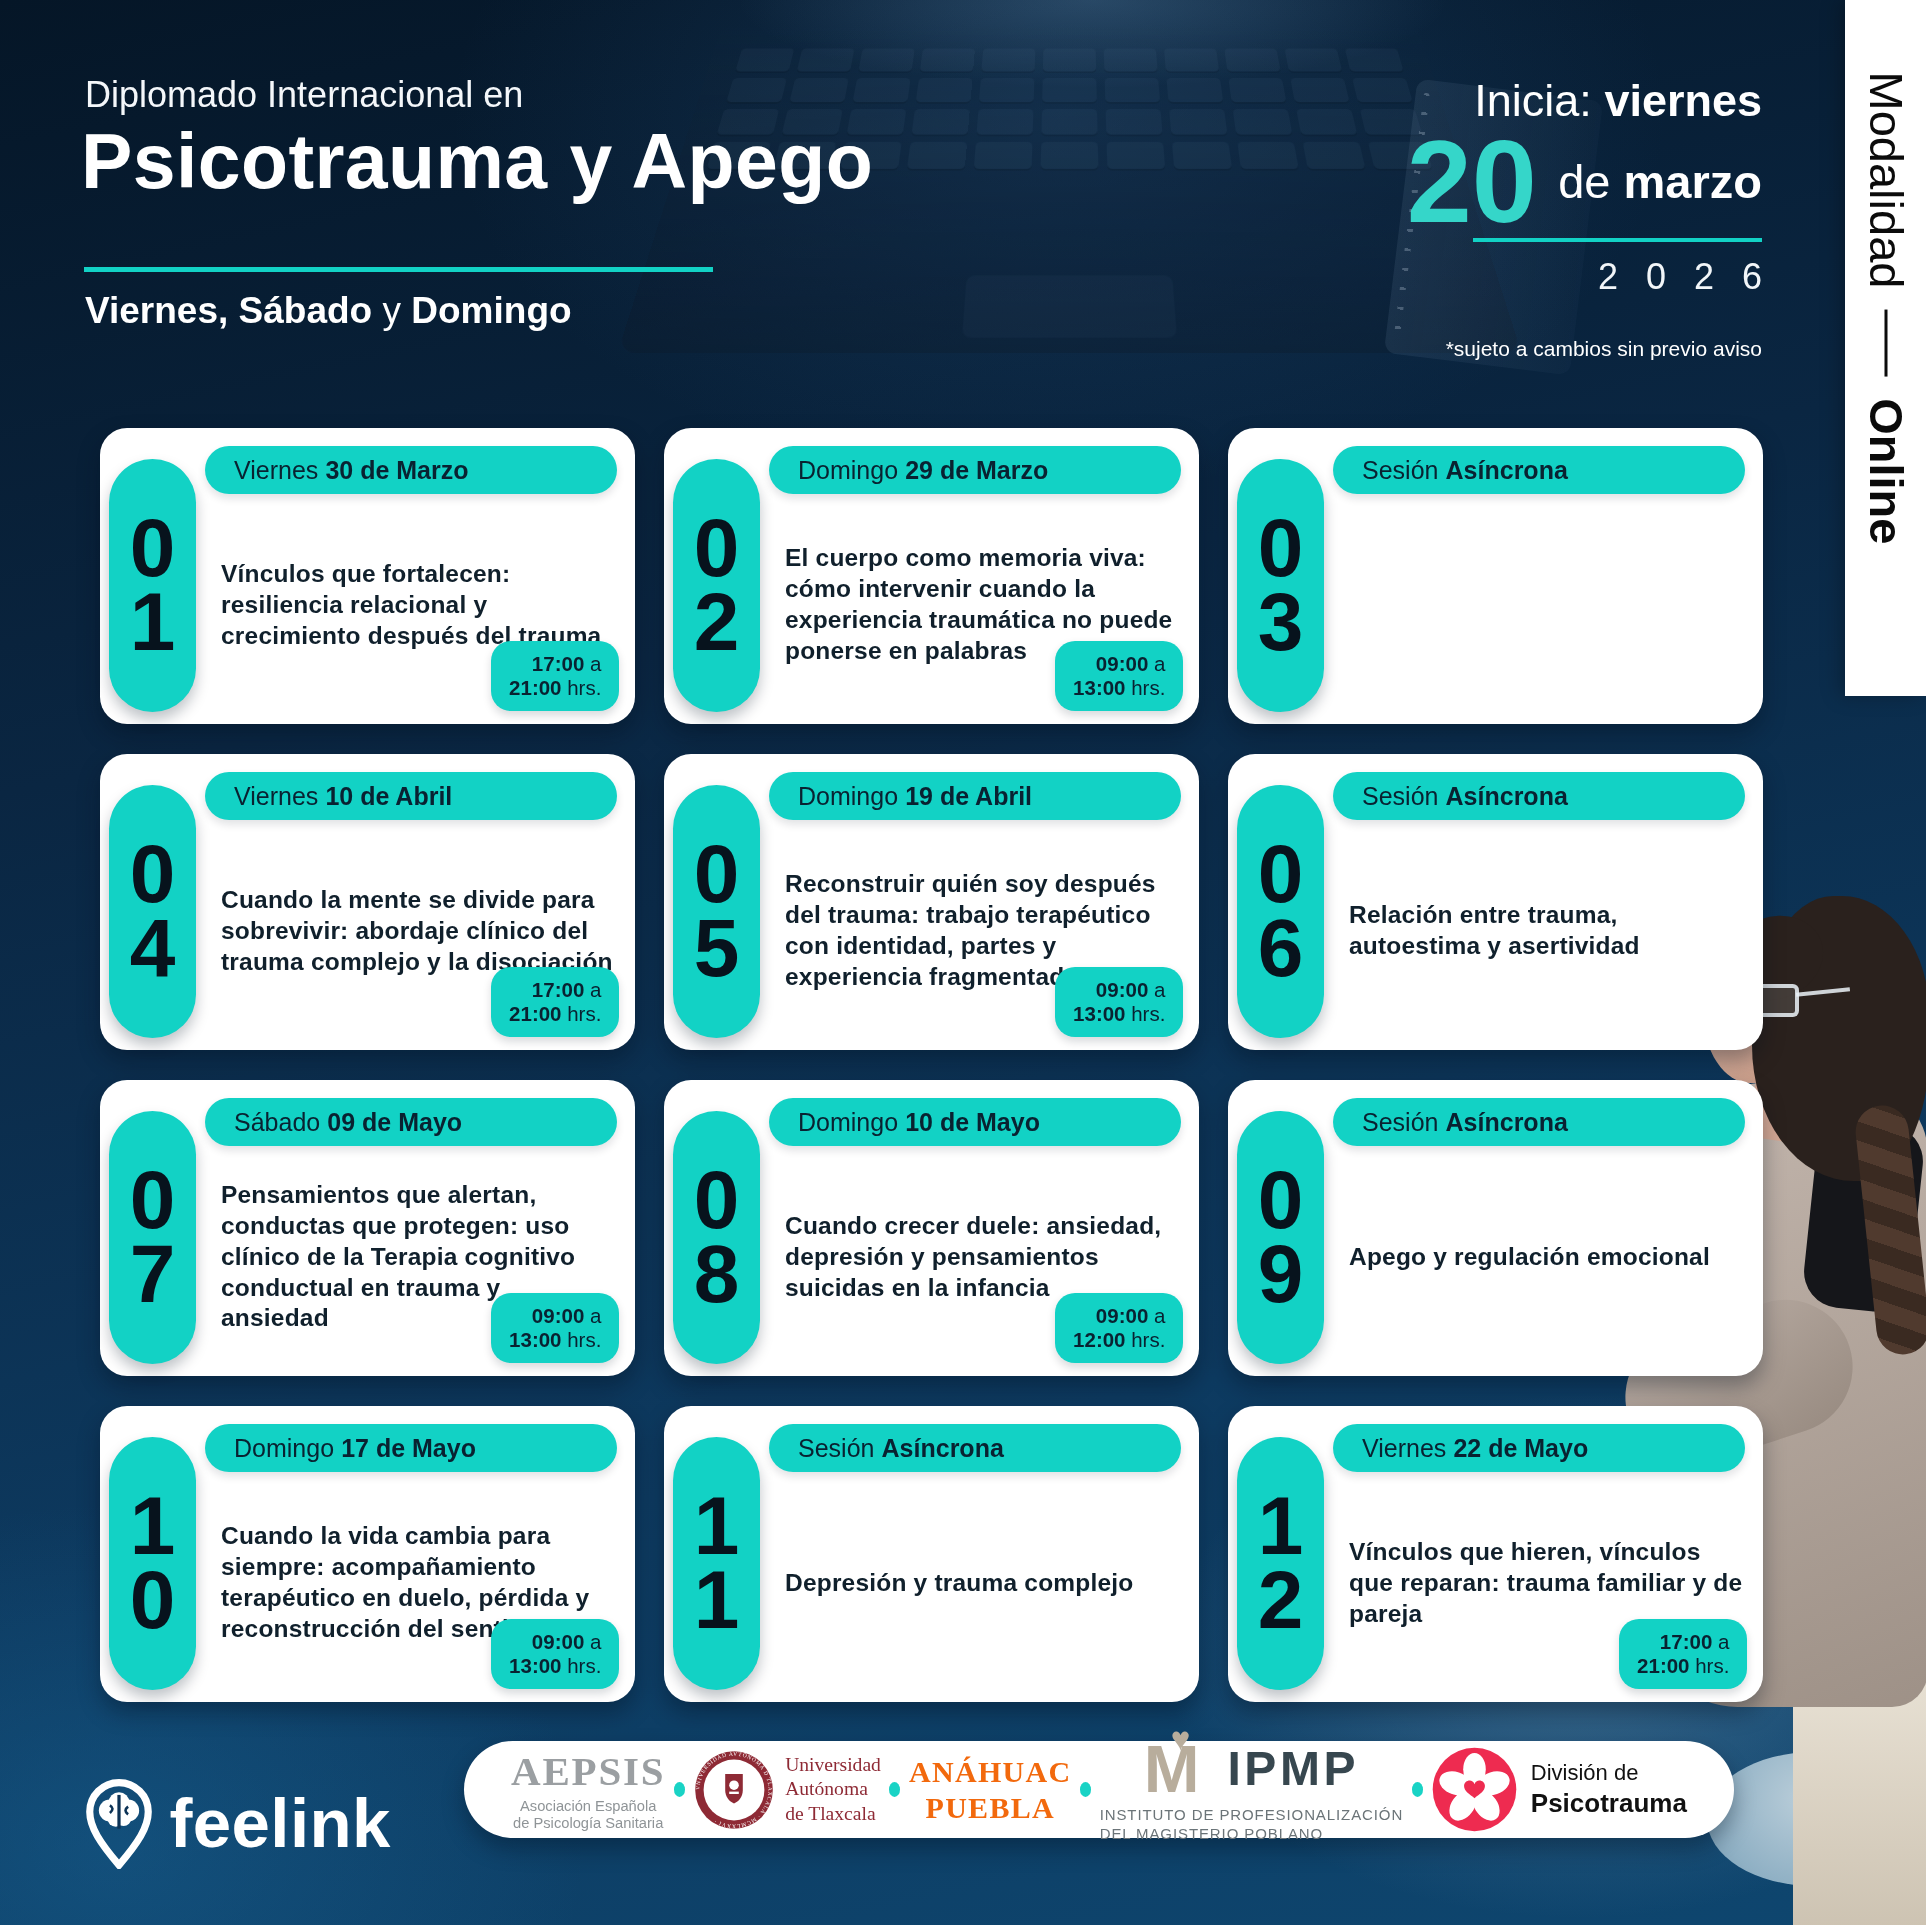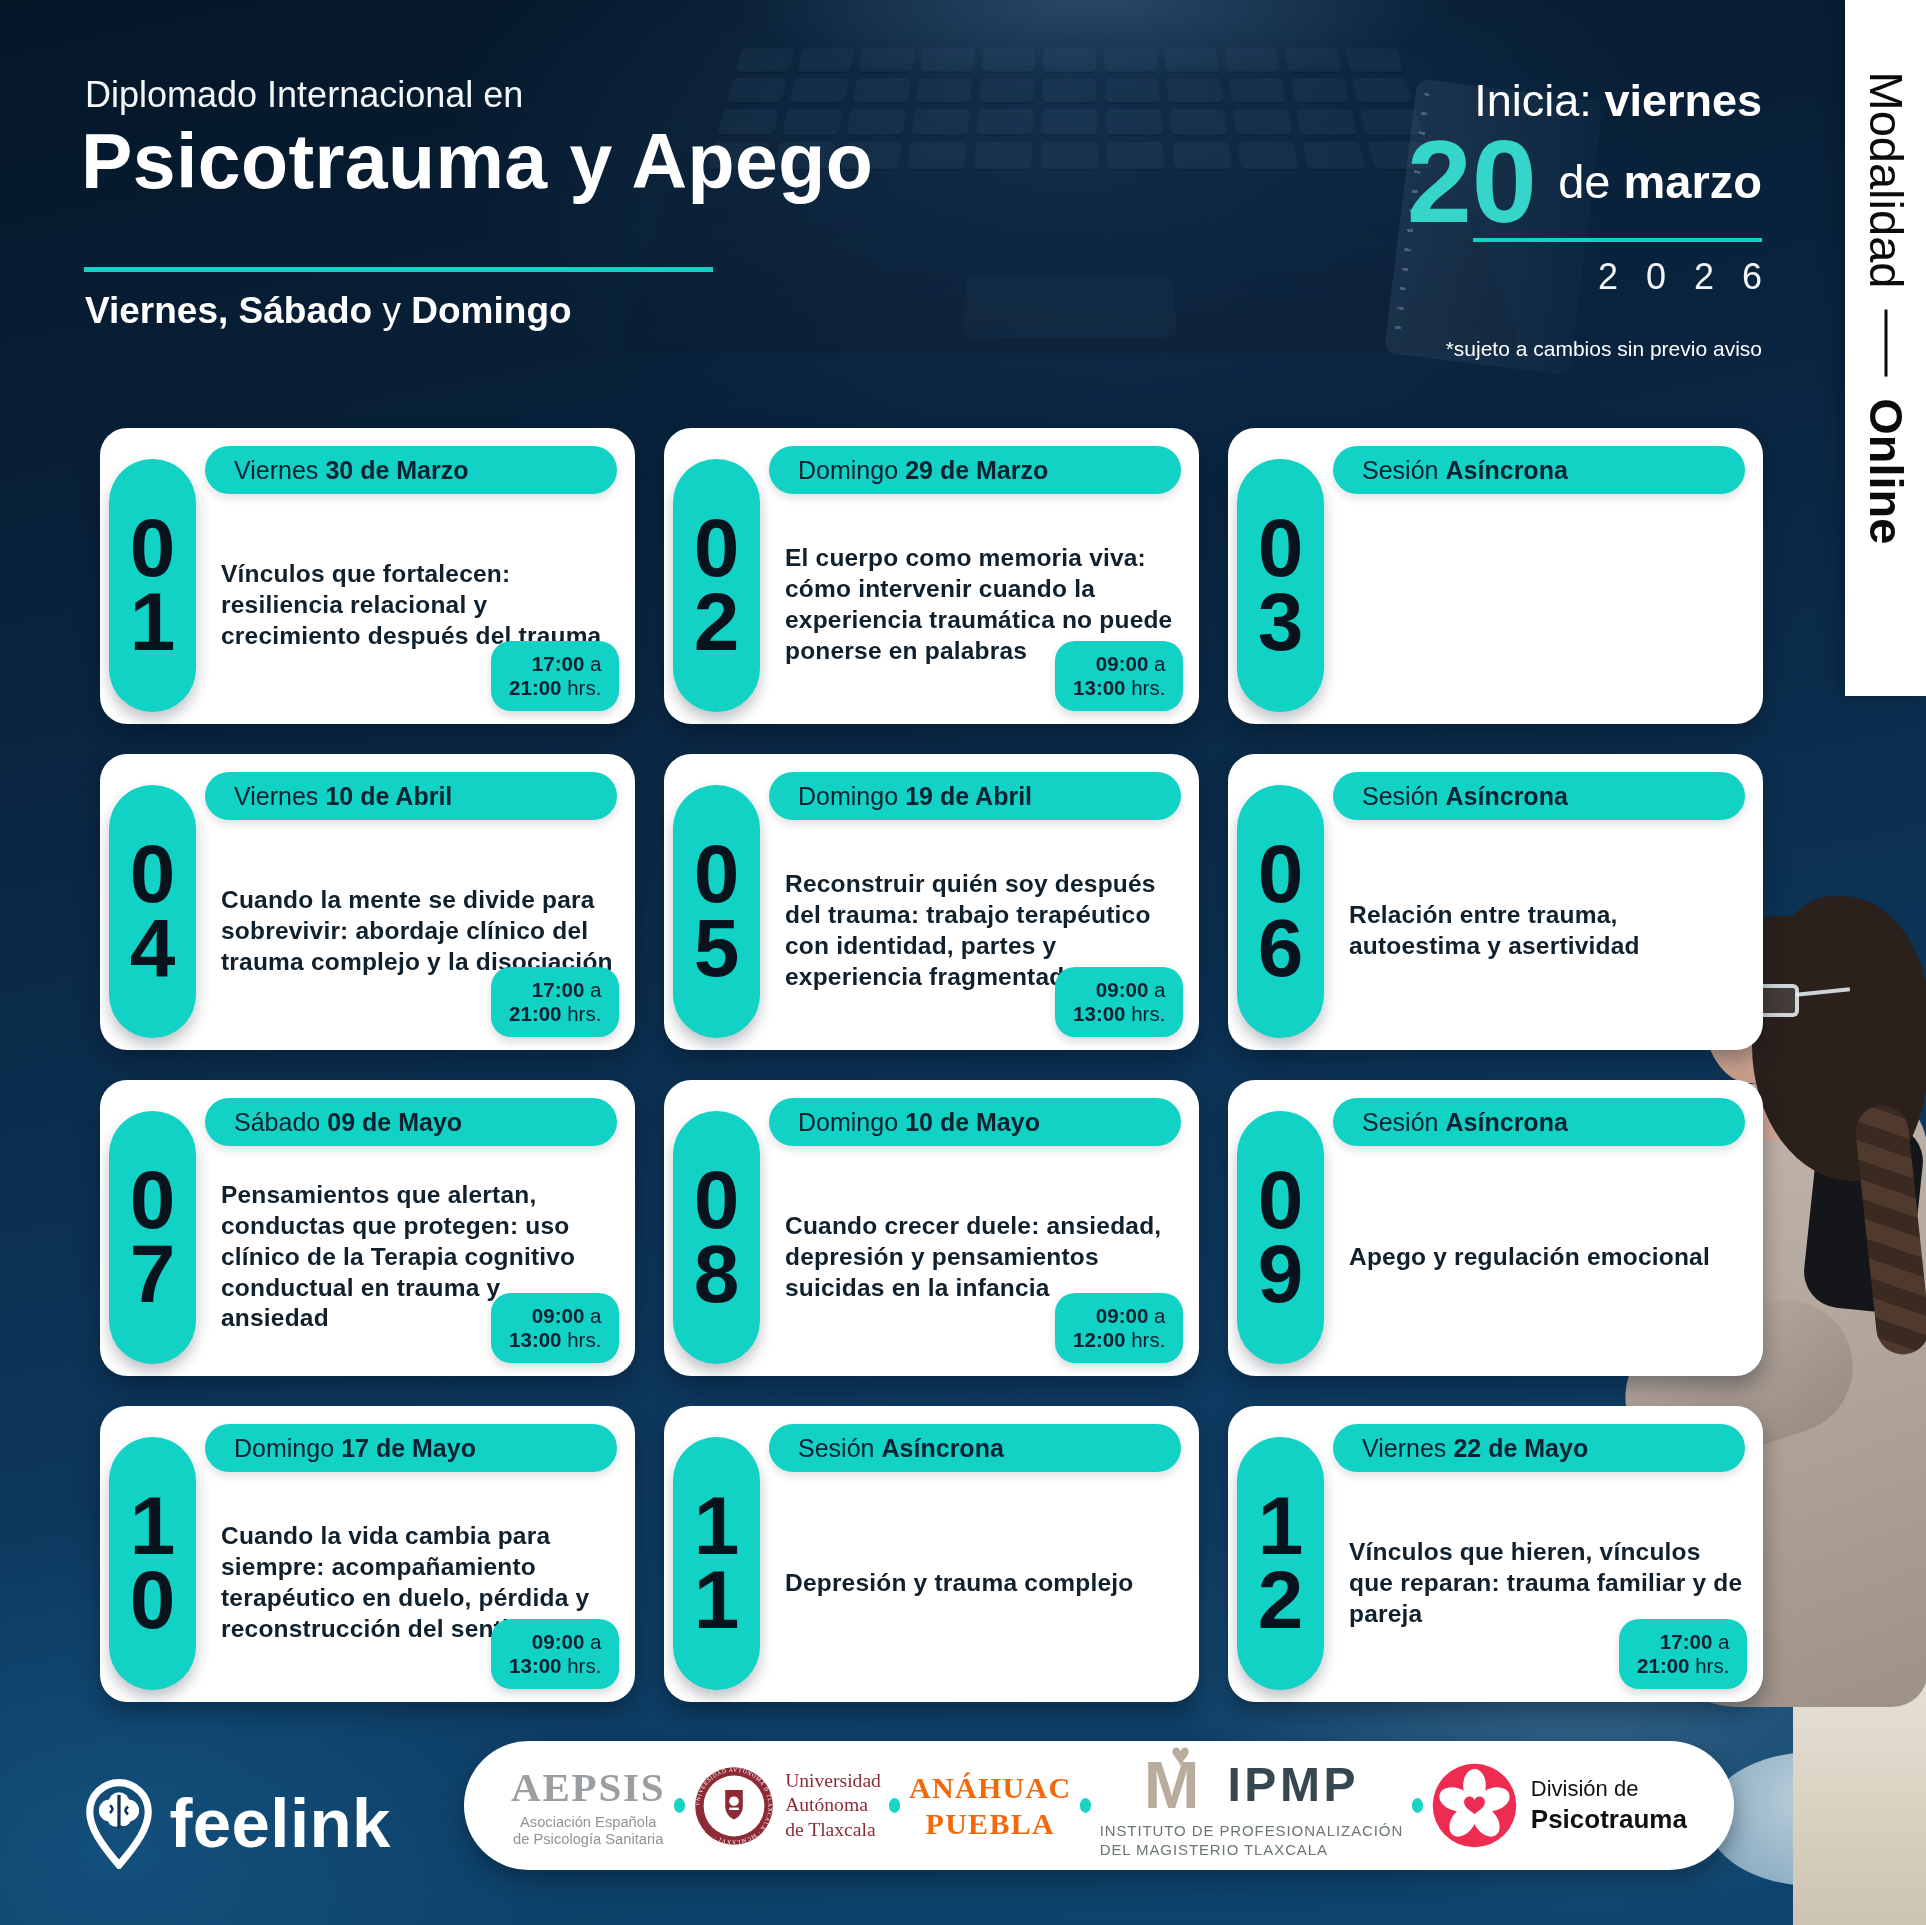--- a/index.html
+++ b/index.html
@@ -111,21 +111,21 @@
   .time-badge { position:absolute; right:15.6px; bottom:13.4px; background:#12D2C5; border-radius:20px;
     padding:10.7px 18px; text-align:right; font-size:20.5px; color:#092231; line-height:1.18;
     box-shadow:0 4.5px 9px rgba(3,20,35,.15); }
   .time-badge b { font-weight:bold; }
   .time-badge .lt { font-weight:400; }
 
   
   .footer { position:absolute; inset:0; z-index:7; }
   .feelink { position:absolute; left:82px; top:1778px; display:flex; align-items:center; gap:13.4px; }
   .feelink-name { font-size:69px; font-weight:bold; letter-spacing:0.4px; color:#fff; }
-  .logo-bar { position:absolute; left:464px; top:1741px; width:1270px; height:129px; background:#fff;
+  .logo-bar { position:absolute; left:464px; top:1741px; width:1270px; height:97px; background:#fff;
     border-radius:65px; display:flex; align-items:center; justify-content:space-between;
     padding:0 47px; gap:7px; box-shadow:0 10.7px 21.4px rgba(2,15,30,.35); }
   .dot { width:11px; height:14.7px; border-radius:50%; background:#19d3c5; flex:0 0 auto; }
   .p-block { text-align:center; }
   .aepsis-name { font-family:"Liberation Serif", serif; font-size:41px; font-weight:bold; color:#9b9fa2; letter-spacing:1.8px; }
   .aepsis-sub { margin-top:2.7px; font-size:14.7px; line-height:1.18; color:#8f9497; }
   .uat { display:flex; align-items:center; gap:11.6px; }
   .uat-text { font-family:"Liberation Serif", serif; font-size:19.6px; line-height:1.25; color:#8E2A35; text-align:left; }
   .anahuac { font-family:"Liberation Serif", serif; font-size:30px; font-weight:bold; line-height:1.18;
     color:#F2690D; letter-spacing:1.3px; }
@@ -505,21 +505,21 @@
     <div class="ipmp">
       <div class="ipmp-row">
         <div class="ipmp-glyph">
           <span class="heart">♥</span>
           <span class="m">M</span>
         </div>
         <div class="ipmp-name">IPMP</div>
       </div>
       <div class="ipmp-cap">
         <div>INSTITUTO DE PROFESIONALIZACIÓN</div>
-        <div>DEL MAGISTERIO TLAXCALA</div>
+        <div>DEL MAGISTERIO POBLANO</div>
       </div>
     </div>
 
     <div class="dot"></div>
 
     <div class="psico">
       <svg width="87" height="87" viewBox="0 0 100 100">
         <circle cx="50" cy="50" r="48" fill="#EE2B50"></circle>
         <g fill="#ffffff">
           <ellipse cx="50" cy="27" rx="13" ry="19" transform="rotate(0 50 50)"></ellipse>

